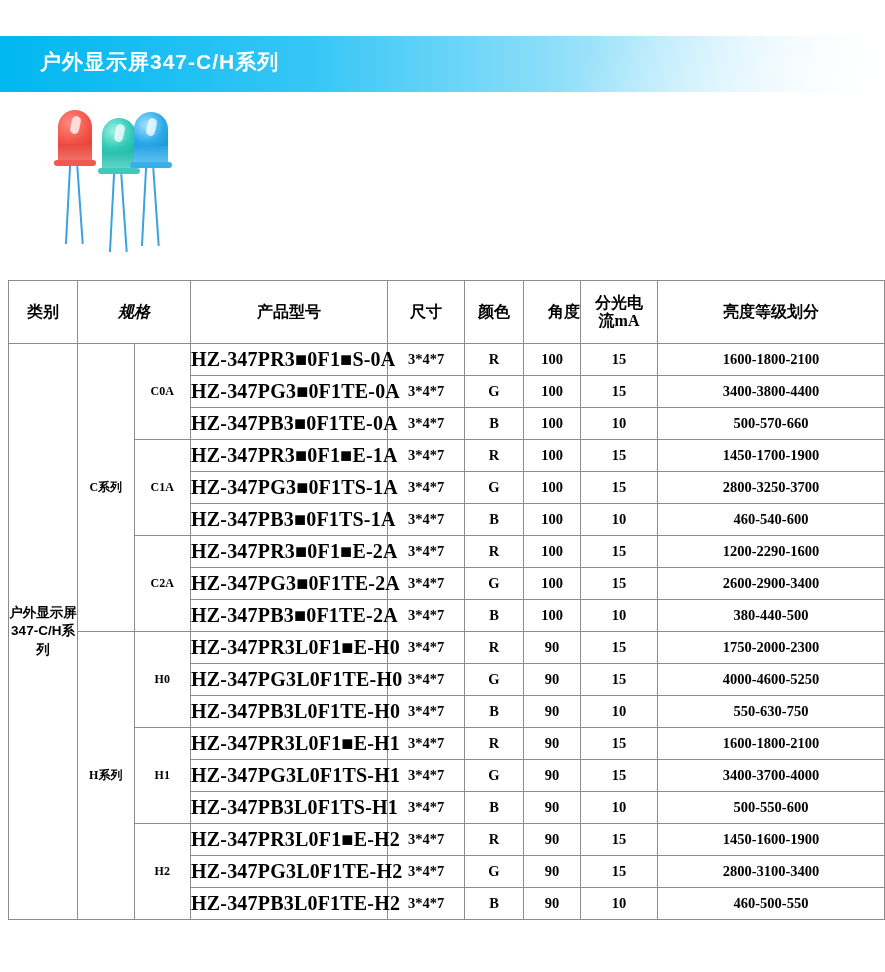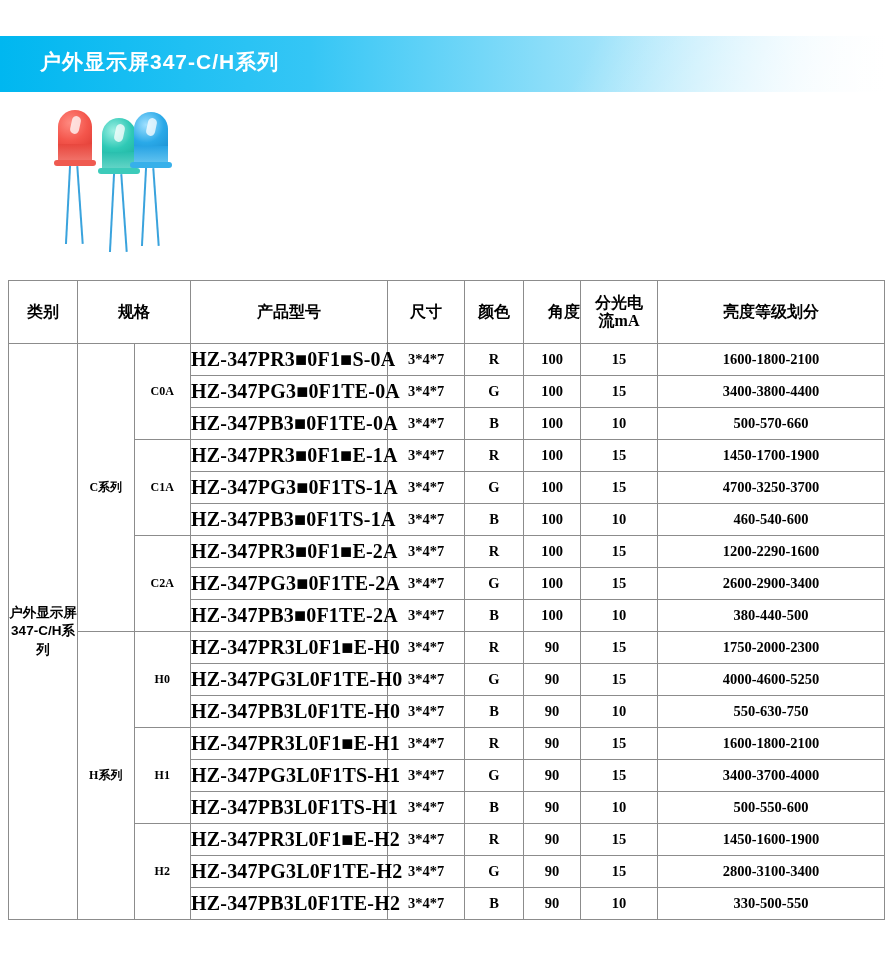--- a/index.html
+++ b/index.html
@@ -135,21 +135,21 @@
     font-size: 14.5px;
     padding: 0;
     height: 31px;
     white-space: nowrap;
   }
   thead th {
     height: 62px;
     font-size: 16px;
   }
   th.h-cat { width: 68px; border-radius: 16px; }
-  th.h-spec { width: 112px; }
+  th.h-spec { width: 112px; font-style: italic; }
   th.h-model { width: 196px; }
   th.h-size { width: 76px; }
   th.h-color { width: 58px; }
   th.h-angle { width: 56px; text-align: right; }
   th.h-cur { width: 76px; }
   th.h-bright { width: 226px; }
 
   td.cat, td.series, td.spec { font-size: 12px; }
   td.cat { font-family: "Liberation Sans", sans-serif; font-size: 13.5px; line-height: 1.35; white-space: normal; }
   td.model { font-size: 20px; letter-spacing: 0.2px; }
@@ -247,21 +247,21 @@
           <td class="angle">100</td>
           <td class="current">15</td>
           <td class="brightness">1450-1700-1900</td>
         </tr>
         <tr>
           <td class="model">HZ-347PG3■0F1TS-1A</td>
           <td class="size">3*4*7</td>
           <td class="color">G</td>
           <td class="angle">100</td>
           <td class="current">15</td>
-          <td class="brightness">4700-3250-3700</td>
+          <td class="brightness">2800-3250-3700</td>
         </tr>
         <tr>
           <td class="model">HZ-347PB3■0F1TS-1A</td>
           <td class="size">3*4*7</td>
           <td class="color">B</td>
           <td class="angle">100</td>
           <td class="current">10</td>
           <td class="brightness">460-540-600</td>
         </tr>
         <tr>
@@ -356,17 +356,17 @@
           <td class="angle">90</td>
           <td class="current">15</td>
           <td class="brightness">2800-3100-3400</td>
         </tr>
         <tr>
           <td class="model">HZ-347PB3L0F1TE-H2</td>
           <td class="size">3*4*7</td>
           <td class="color">B</td>
           <td class="angle">90</td>
           <td class="current">10</td>
-          <td class="brightness">330-500-550</td>
+          <td class="brightness">460-500-550</td>
         </tr>
       </tbody>
   </table>
 </div>
 
 </body></html>

